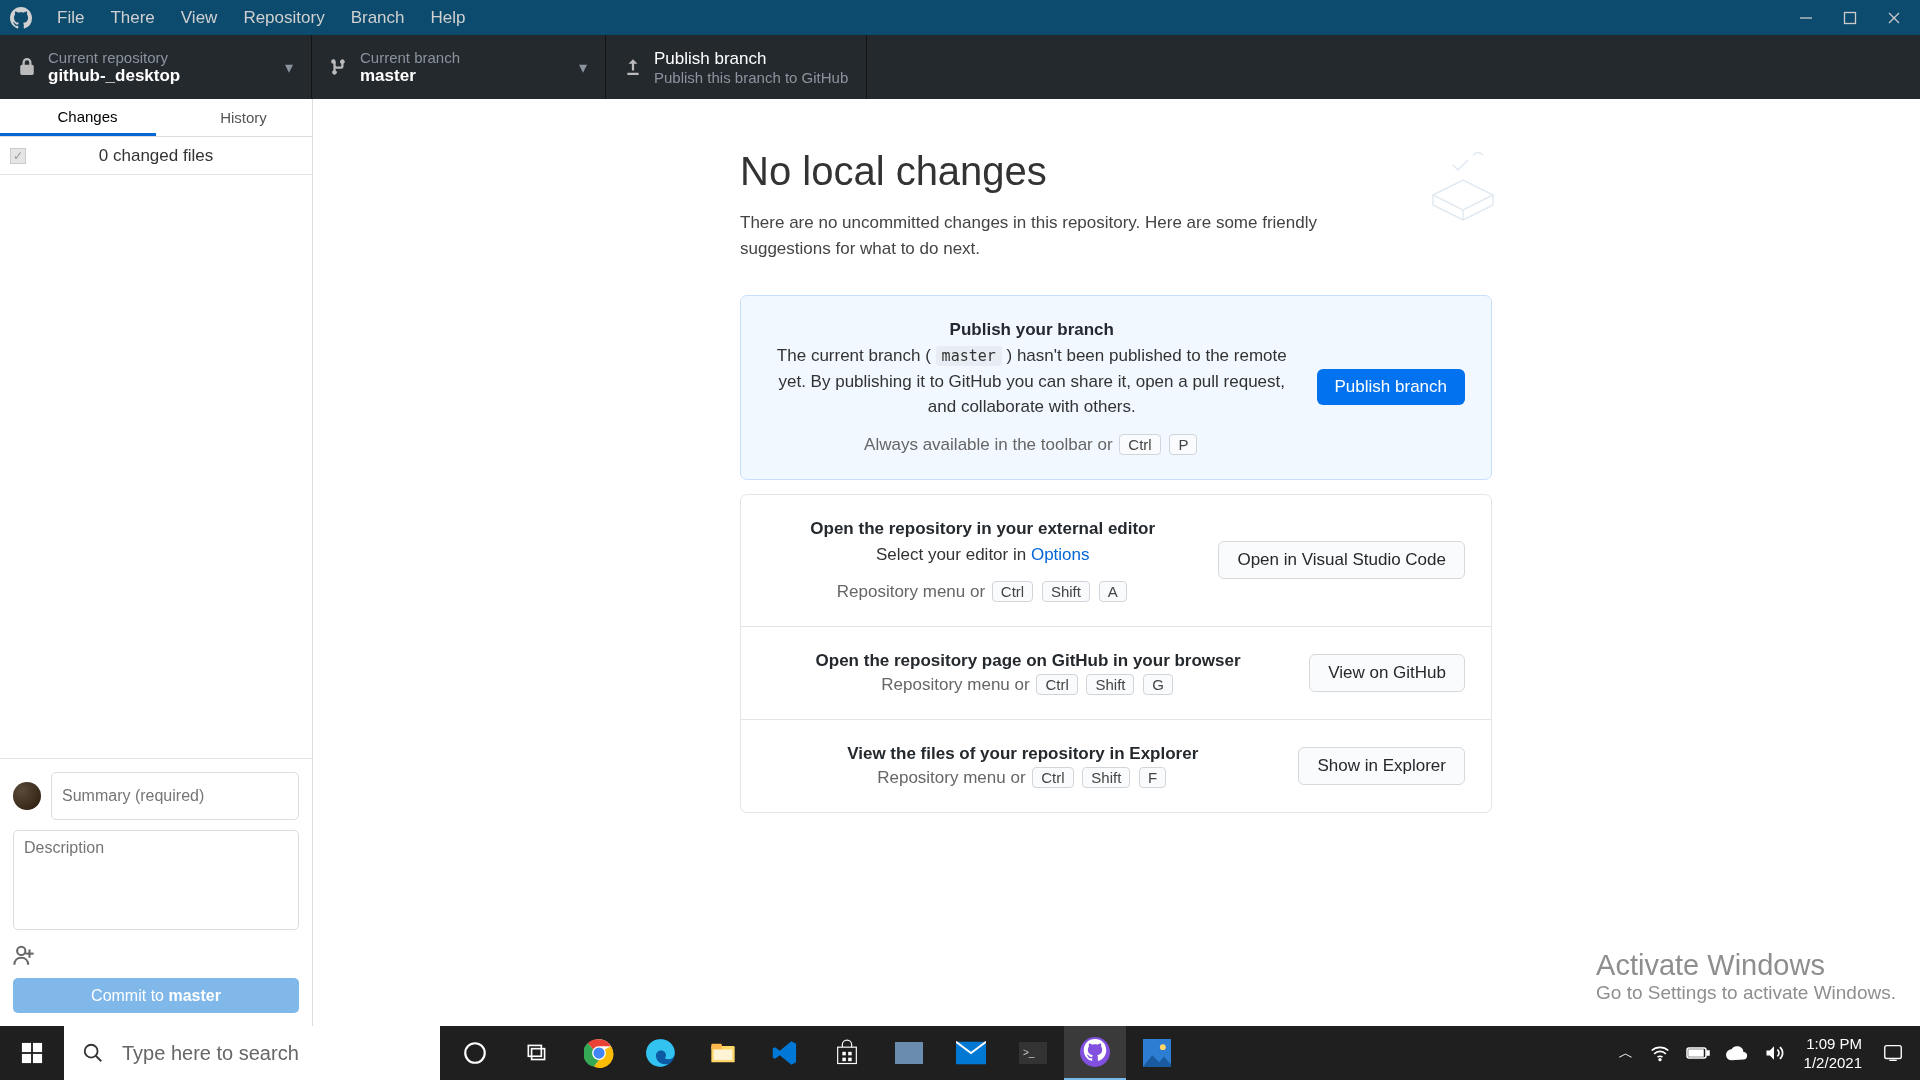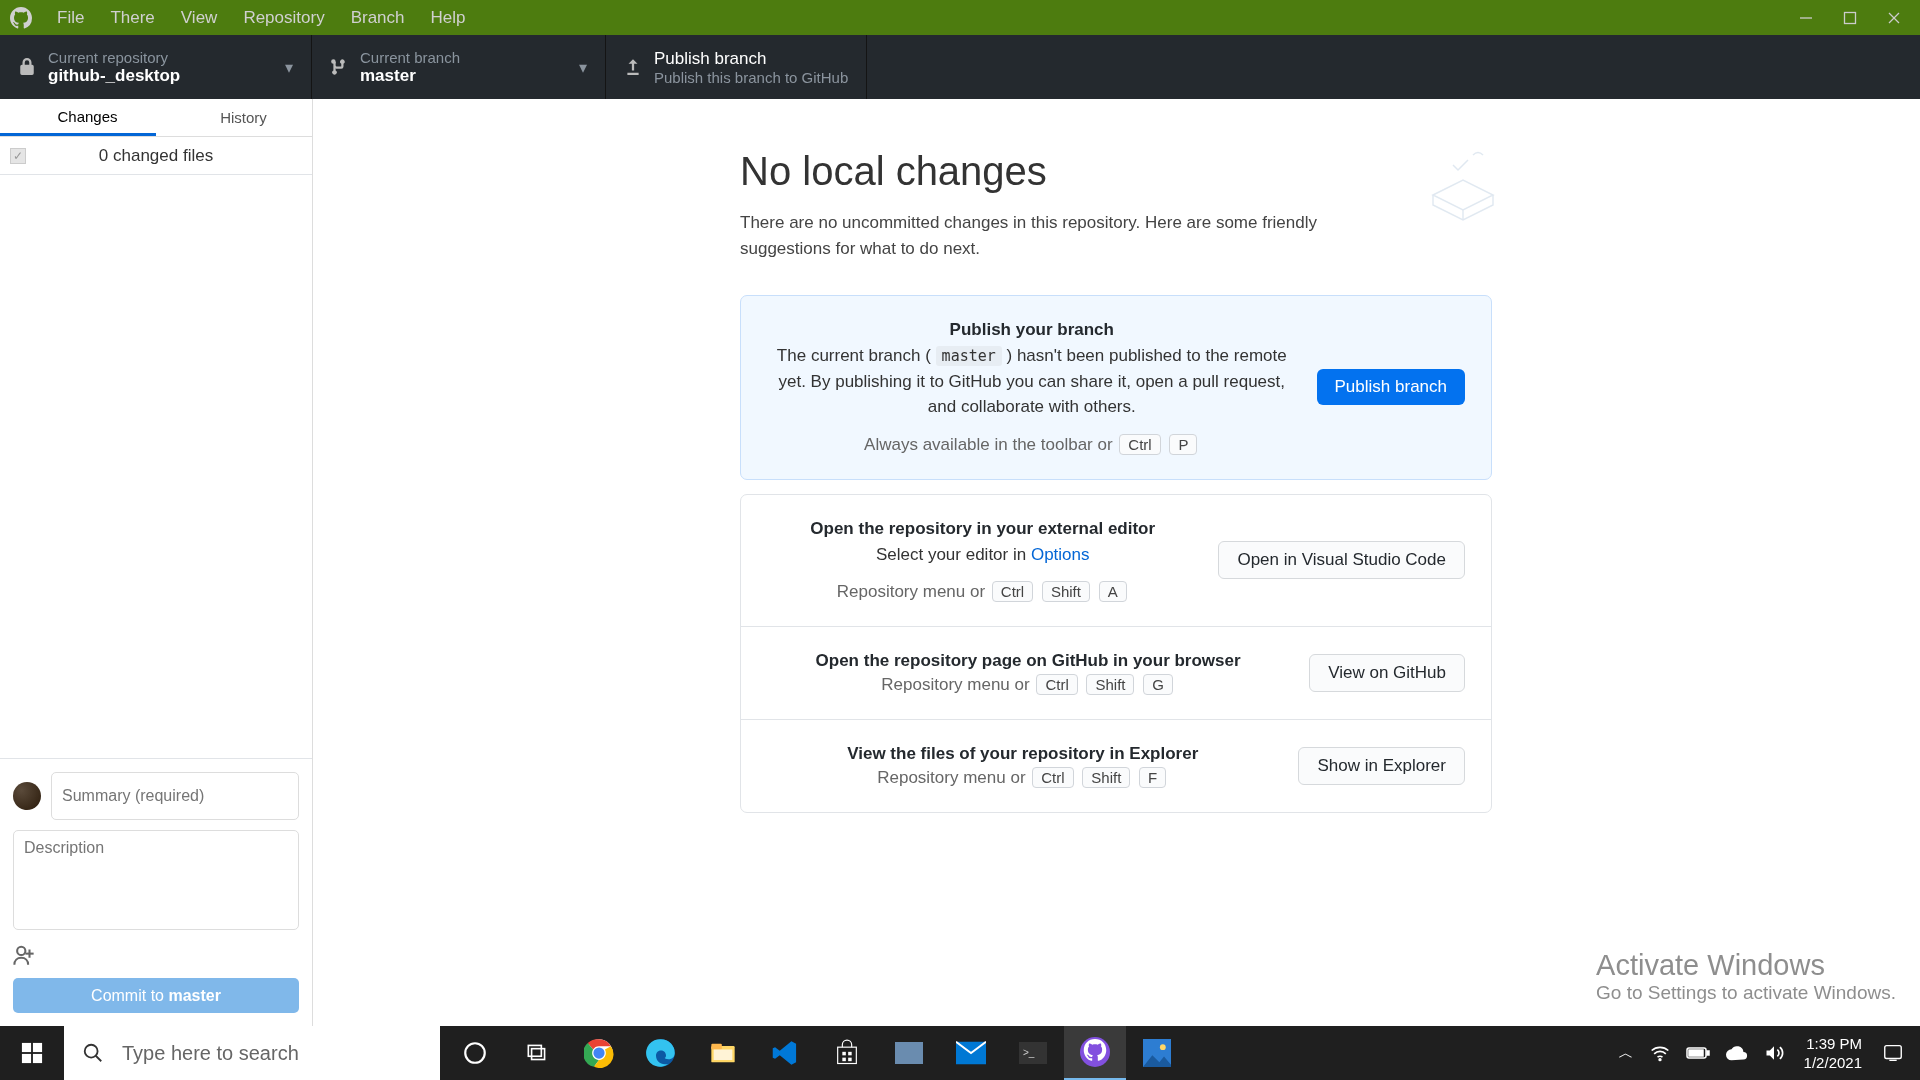--- a/index.html
+++ b/index.html
@@ -1,19 +1,19 @@
 <!DOCTYPE html>
 <html><head>
 <meta charset="utf-8">
 <style>
 * { margin: 0; padding: 0; box-sizing: border-box; font-family: -apple-system, BlinkMacSystemFont, "Segoe UI", Helvetica, Arial, sans-serif; }
 body { width: 1920px; height: 1080px; overflow: hidden; background: #fff; position: relative; }
 
 
-.titlebar { height: 35px; background: #4d7c0f; display: flex; align-items: center; padding: 16px 10px; color: #d0d0d0; font-size: 16px; }
+.titlebar { height: 35px; background: #0c4a6e; display: flex; align-items: center; padding: 16px 10px; color: #d0d0d0; font-size: 16px; }
 .titlebar .logo { margin-right: 12px; display: flex; align-items: center; }
 .titlebar .menu-item { padding: 0 13px; cursor: pointer; font-size: 17px; }
 .titlebar .window-controls { margin-left: auto; display: flex; gap: 28px; padding-right: 8px; }
 .titlebar .wc { width: 16px; height: 16px; color: #ccc; display: flex; align-items: center; justify-content: center; }
 
 
 .toolbar { height: 64px; background: #24292e; display: flex; color: #fff; }
 .toolbar-section { display: flex; align-items: center; padding: 0 18px; border-right: 1px solid #141414; position: relative; }
 .toolbar-section.repo { width: 312px; }
 .toolbar-section.branch { width: 294px; }
@@ -355,21 +355,21 @@
           <path d="M6 16a6 6 0 0 1 0-12 7 7 0 0 1 13 3 4 4 0 0 1 0 8z"></path>
         </svg>
       </span>
     <span class="tray-icon">
         <svg width="20" height="20" viewBox="0 0 24 24" fill="#fff">
           <path d="M3 9v6h4l5 5V4L7 9z"></path>
           <path d="M16 8a5 5 0 0 1 0 8M19 5a9 9 0 0 1 0 14" fill="none" stroke="#fff" stroke-width="2"></path>
         </svg>
       </span>
     <div class="clock">
-      <div>1:39 PM</div>
+      <div>1:09 PM</div>
       <div>1/2/2021</div>
     </div>
     <span class="tray-icon">
         <svg width="22" height="22" viewBox="0 0 24 24" fill="none" stroke="#fff" stroke-width="1.5">
           <rect x="3" y="4" width="18" height="14" rx="2"></rect>
           <path d="M8 20h8"></path>
         </svg>
       </span>
   </div>
 </div>

